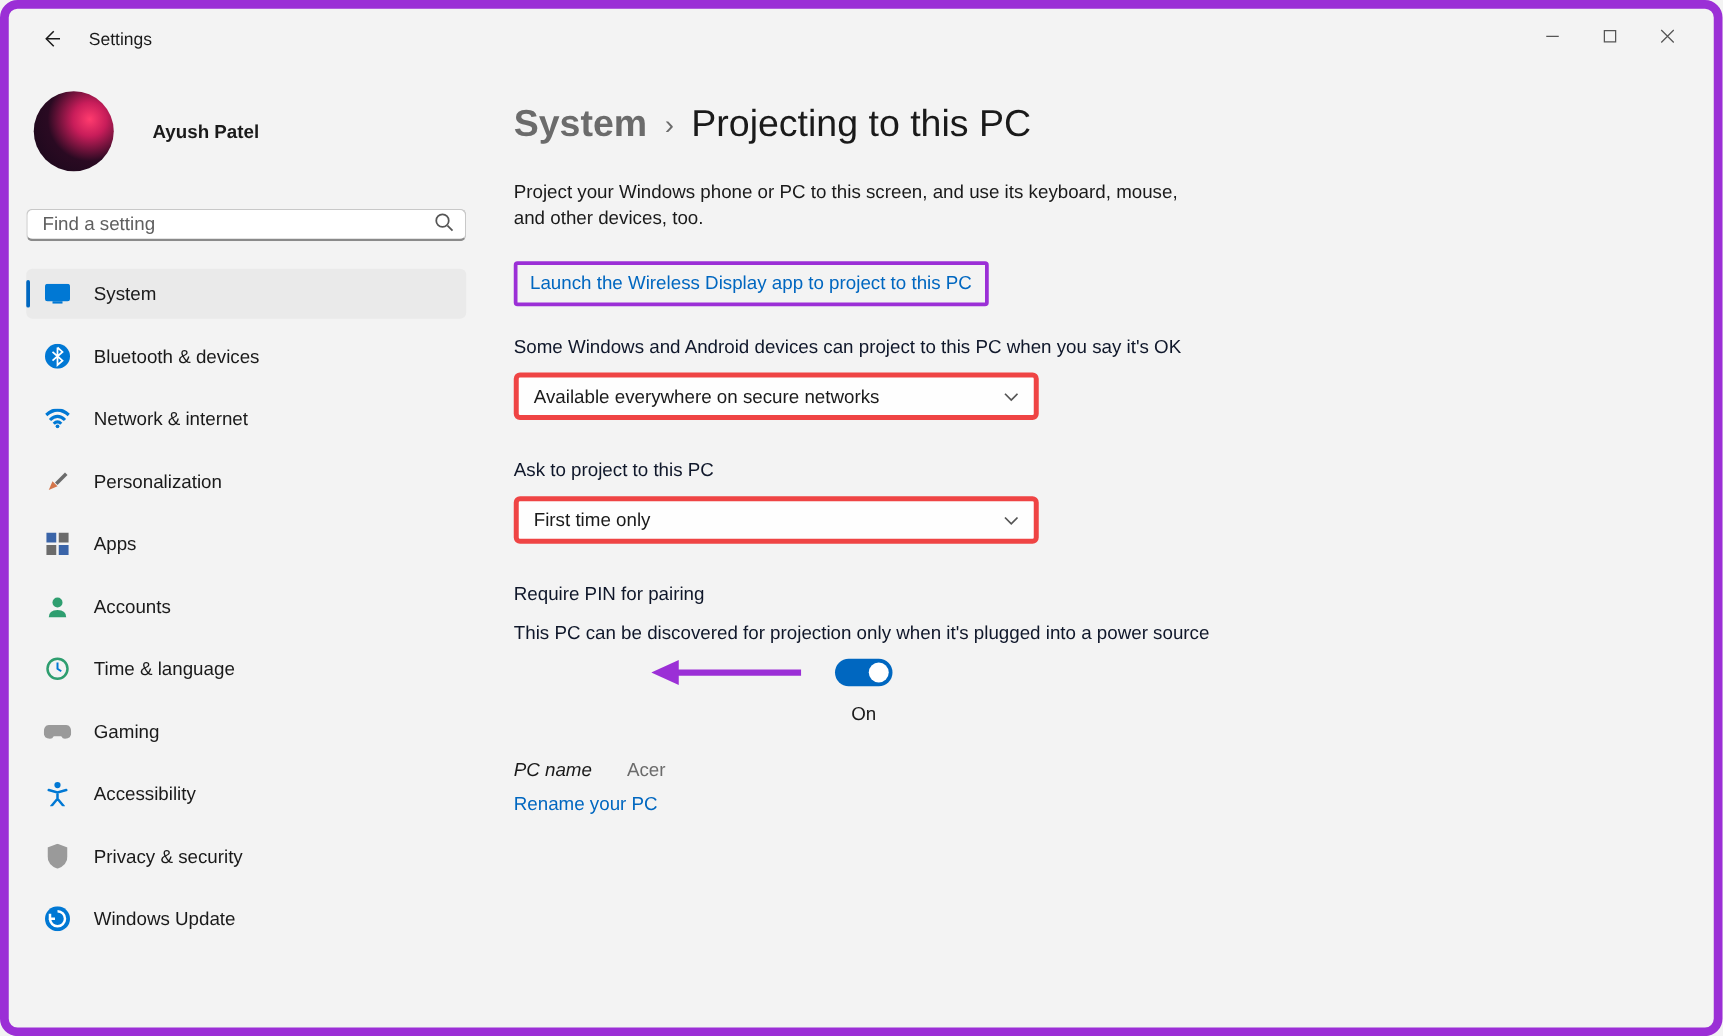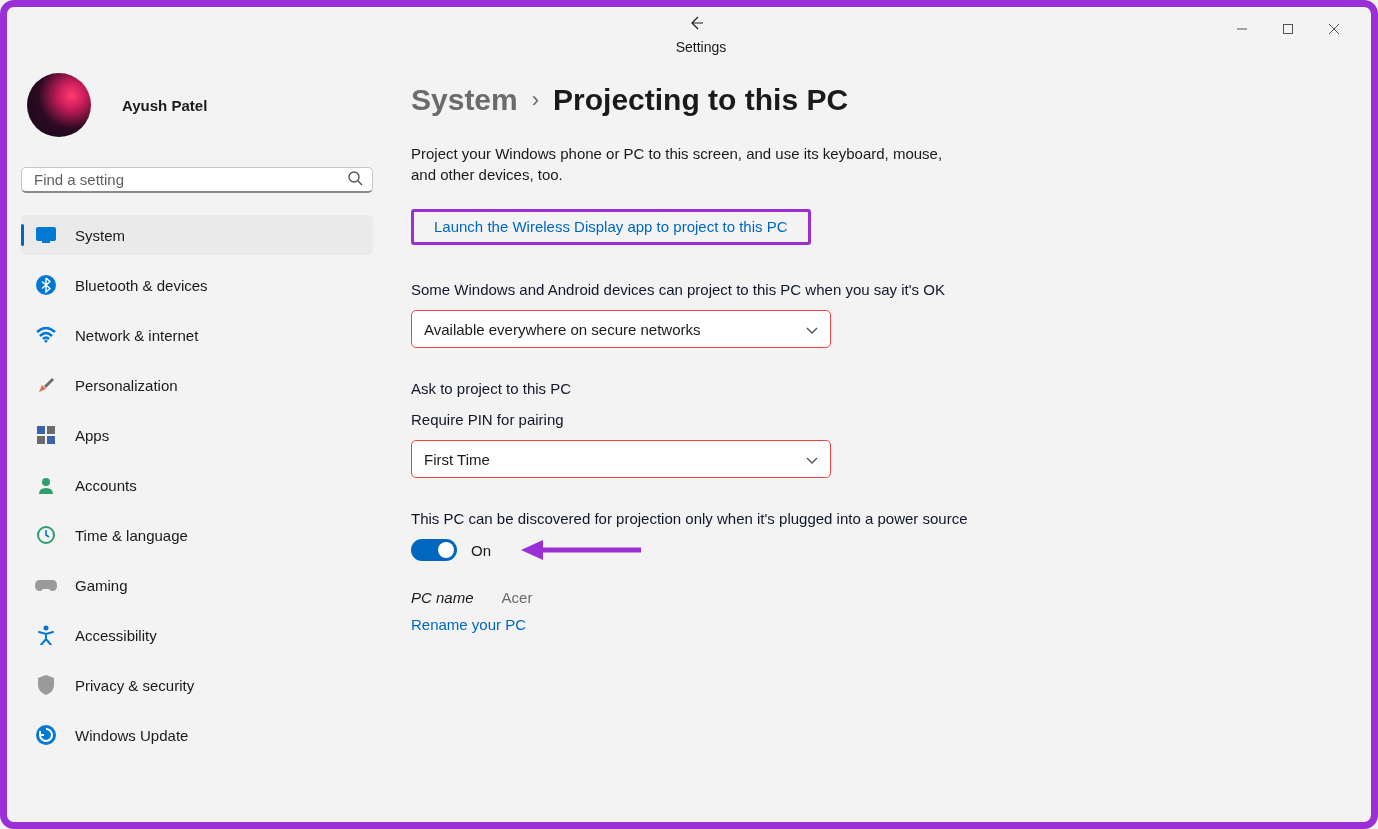--- a/index.html
+++ b/index.html
@@ -11,21 +11,20 @@
     overflow: hidden;
     border: 7px solid #9b2fd6;
     border-radius: 14px;
     position: relative;
   }
   .titlebar {
     display: flex;
     align-items: center;
     height: 48px;
     padding-left: 14px;
-    flex-direction: column;
   }
   .back-btn {
     width: 40px; height: 40px;
     display: flex; align-items: center; justify-content: center;
     cursor: pointer;
   }
   .title-text { font-size: 14px; margin-left: 10px; color: #1a1a1a; }
   .win-controls {
     position: absolute;
     right: 0; top: 0;
@@ -93,37 +92,37 @@
     padding: 28px 24px 0 24px;
     overflow: hidden;
   }
   .breadcrumb {
     display: flex; align-items: center;
     gap: 14px;
     margin-bottom: 26px;
   }
   .bc-parent { font-size: 30px; font-weight: 600; color: #6b6b6b; cursor:pointer;}
   .bc-sep { font-size: 22px; color: #6b6b6b; }
-  .bc-current { font-size: 30px; font-weight: 700; color: #1a1a1a; }
+  .bc-current { font-size: 30px; font-weight: 400; color: #1a1a1a; }
   .section {
     max-width: 560px;
   }
   .body-text { font-size: 15px; color: #1a1a1a; line-height: 1.4; margin-bottom: 24px; }
   .link-highlight-box {
     border: 3px solid #9b2fd6;
     border-radius: 3px;
     display: inline-block;
-    padding: 6px 20px;
-    margin-bottom: 34px;
+    padding: 6px 10px;
+    margin-bottom: 22px;
   }
   .link-text { font-size: 15px; color: #0067c0; cursor:pointer; }
   .label-text { font-size: 15px; color: #0f172a; margin-bottom: 10px; line-height:1.4; }
   .dropdown {
     width: 420px; height: 38px;
-    border: 1px solid #ef4444;
+    border: 4px solid #ef4444;
     border-radius: 5px;
     background: #fefefe;
     display: flex; align-items: center; justify-content: space-between;
     padding: 0 12px;
     cursor: pointer;
     margin-bottom: 30px;
     font-size: 15px;
     color: #1a1a1a;
   }
   .chev { color: #555; }
@@ -314,31 +313,31 @@
 
       <p class="label-text">Some Windows and Android devices can project to this PC when you say it's OK</p>
       <div class="dropdown">
         <span>Available everywhere on secure networks</span>
         <span class="chev"><svg width="12" height="8" viewBox="0 0 12 8">
               <path d="M1 1 L6 6 L11 1" stroke="#555" stroke-width="1.4" fill="none"></path>
             </svg></span>
       </div>
 
       <p class="label-text">Ask to project to this PC</p>
-
-      <p class="label-text">Require PIN for pairing</p>
       <div class="dropdown">
-        <span>First Time</span>
+        <span>First time only</span>
         <span class="chev"><svg width="12" height="8" viewBox="0 0 12 8">
               <path d="M1 1 L6 6 L11 1" stroke="#555" stroke-width="1.4" fill="none"></path>
             </svg></span>
       </div>
 
+      <p class="label-text">Require PIN for pairing</p>
+
       <p class="label-text">This PC can be discovered for projection only when it's plugged into a power source</p>
-      <div class="toggle-row" style="position:relative;">
+      <div class="toggle-row" style="position:relative;flex-direction:column;">
         <div class="toggle"></div>
         <span class="toggle-label">On</span>
         <svg class="arrow-annotation" style="left:110px; top:-2px;" width="120" height="26" viewBox="0 0 120 26">
           <path d="M120 13 L12 13" stroke="#9b2fd6" stroke-width="5"></path>
           <path d="M0 13 L22 3 L22 23 Z" fill="#9b2fd6"></path>
         </svg>
       </div>
 
       <div class="pcname-row">
         <span class="pcname-label">PC name</span>

